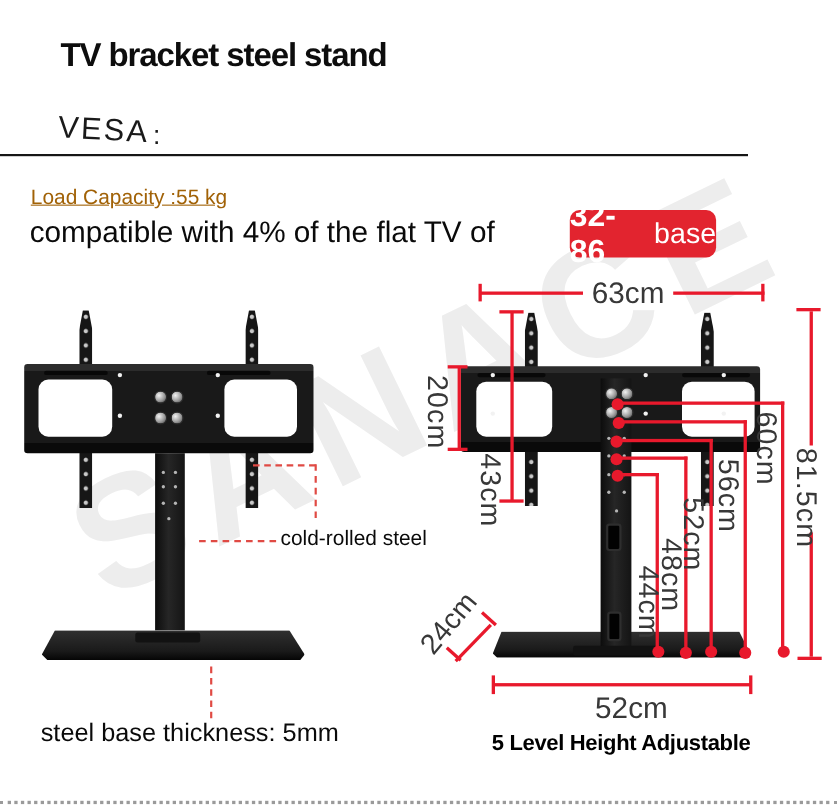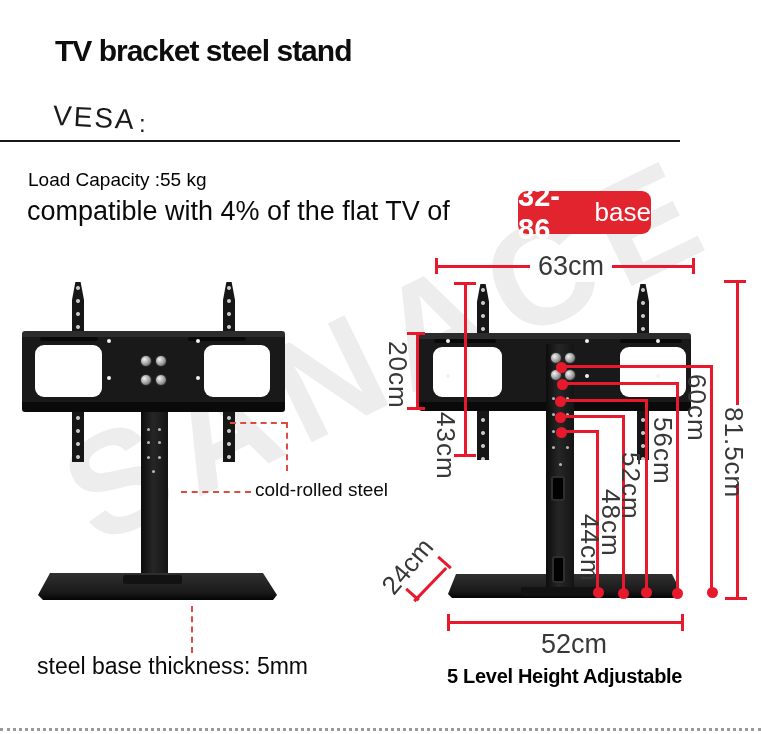--- a/index.html
+++ b/index.html
@@ -13,21 +13,21 @@
   .canvas{
     position:relative;width:761px;height:734px;background:#ffffff;
     overflow:hidden;font-family:"Liberation Sans",sans-serif;color:var(--ink);
   }
   
   .title{position:absolute;left:55px;top:22px;font-size:30px;font-weight:bold;letter-spacing:-1px;z-index:5;margin-top:12px;}
   .vesa-label{position:absolute;left:53px;top:102px;font-size:28px;letter-spacing:2px;color:#1a1a1a;transform:rotate(3deg);z-index:5;}
   .vesa-colon{position:absolute;left:139px;top:110px;font-size:24px;color:#1a1a1a;z-index:5;}
   .vesa-values{position:absolute;left:163px;top:98px;font-size:21px;line-height:22px;color:#141414;z-index:5;white-space:nowrap;}
   .divider{position:absolute;left:0;top:140px;width:680px;height:2px;background:#161616;z-index:5;}
-  .load{position:absolute;left:28px;top:169px;font-size:19px;color:#000000;z-index:5;}
+  .load{position:absolute;left:28px;top:169px;font-size:19px;color:#a16207;z-index:5;text-decoration:underline;}
   .compat{position:absolute;left:27px;top:196px;font-size:27px;color:#0a0a0a;z-index:5;white-space:nowrap;}
   .badge{position:absolute;left:518px;top:191px;width:133px;height:43px;background:var(--badge-red);
     border-radius:9px;display:flex;align-items:center;justify-content:center;z-index:6;color:#fff;}
   .badge .range{font-size:29px;font-weight:bold;margin-right:6px;}
   .badge .unit{font-size:26px;}
   
   .watermark{position:absolute;left:75px;top:430px;font-size:145px;font-weight:bold;color:#ededed;
     letter-spacing:14px;line-height:1;transform:rotate(-26deg);transform-origin:0 50%;z-index:0;white-space:nowrap;}
   
   .rail{position:absolute;width:12px;background-color:#161616;z-index:2;

